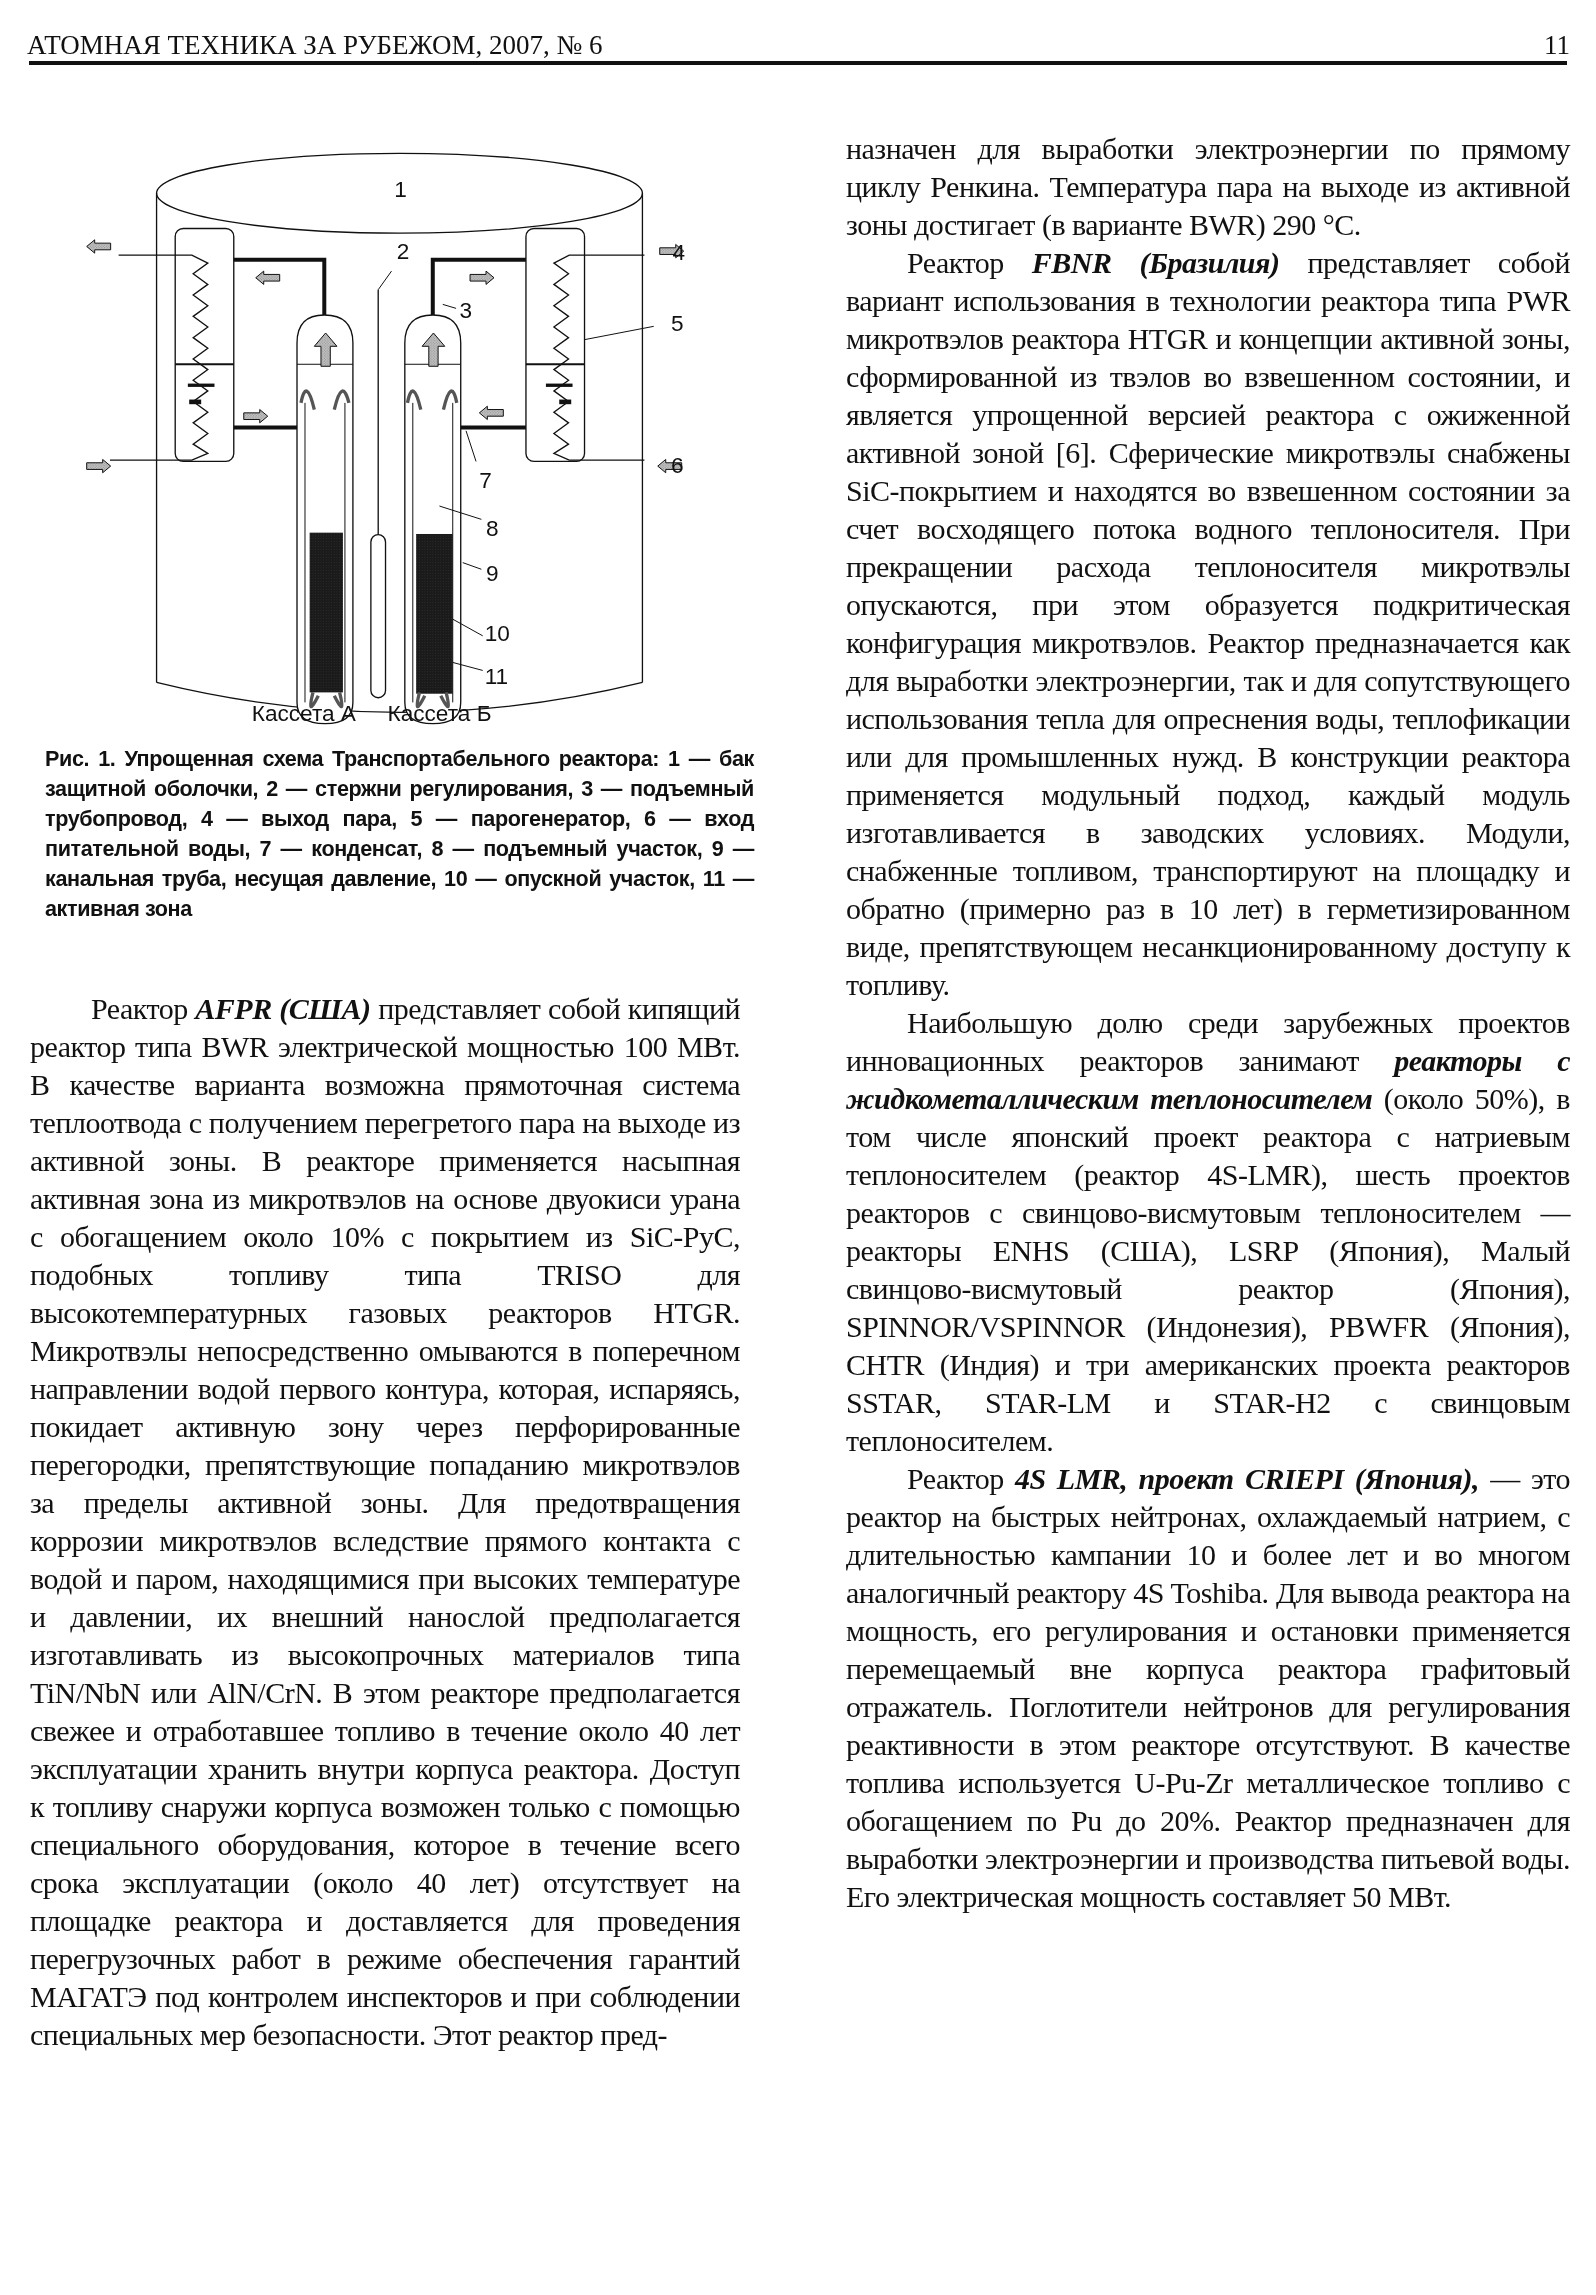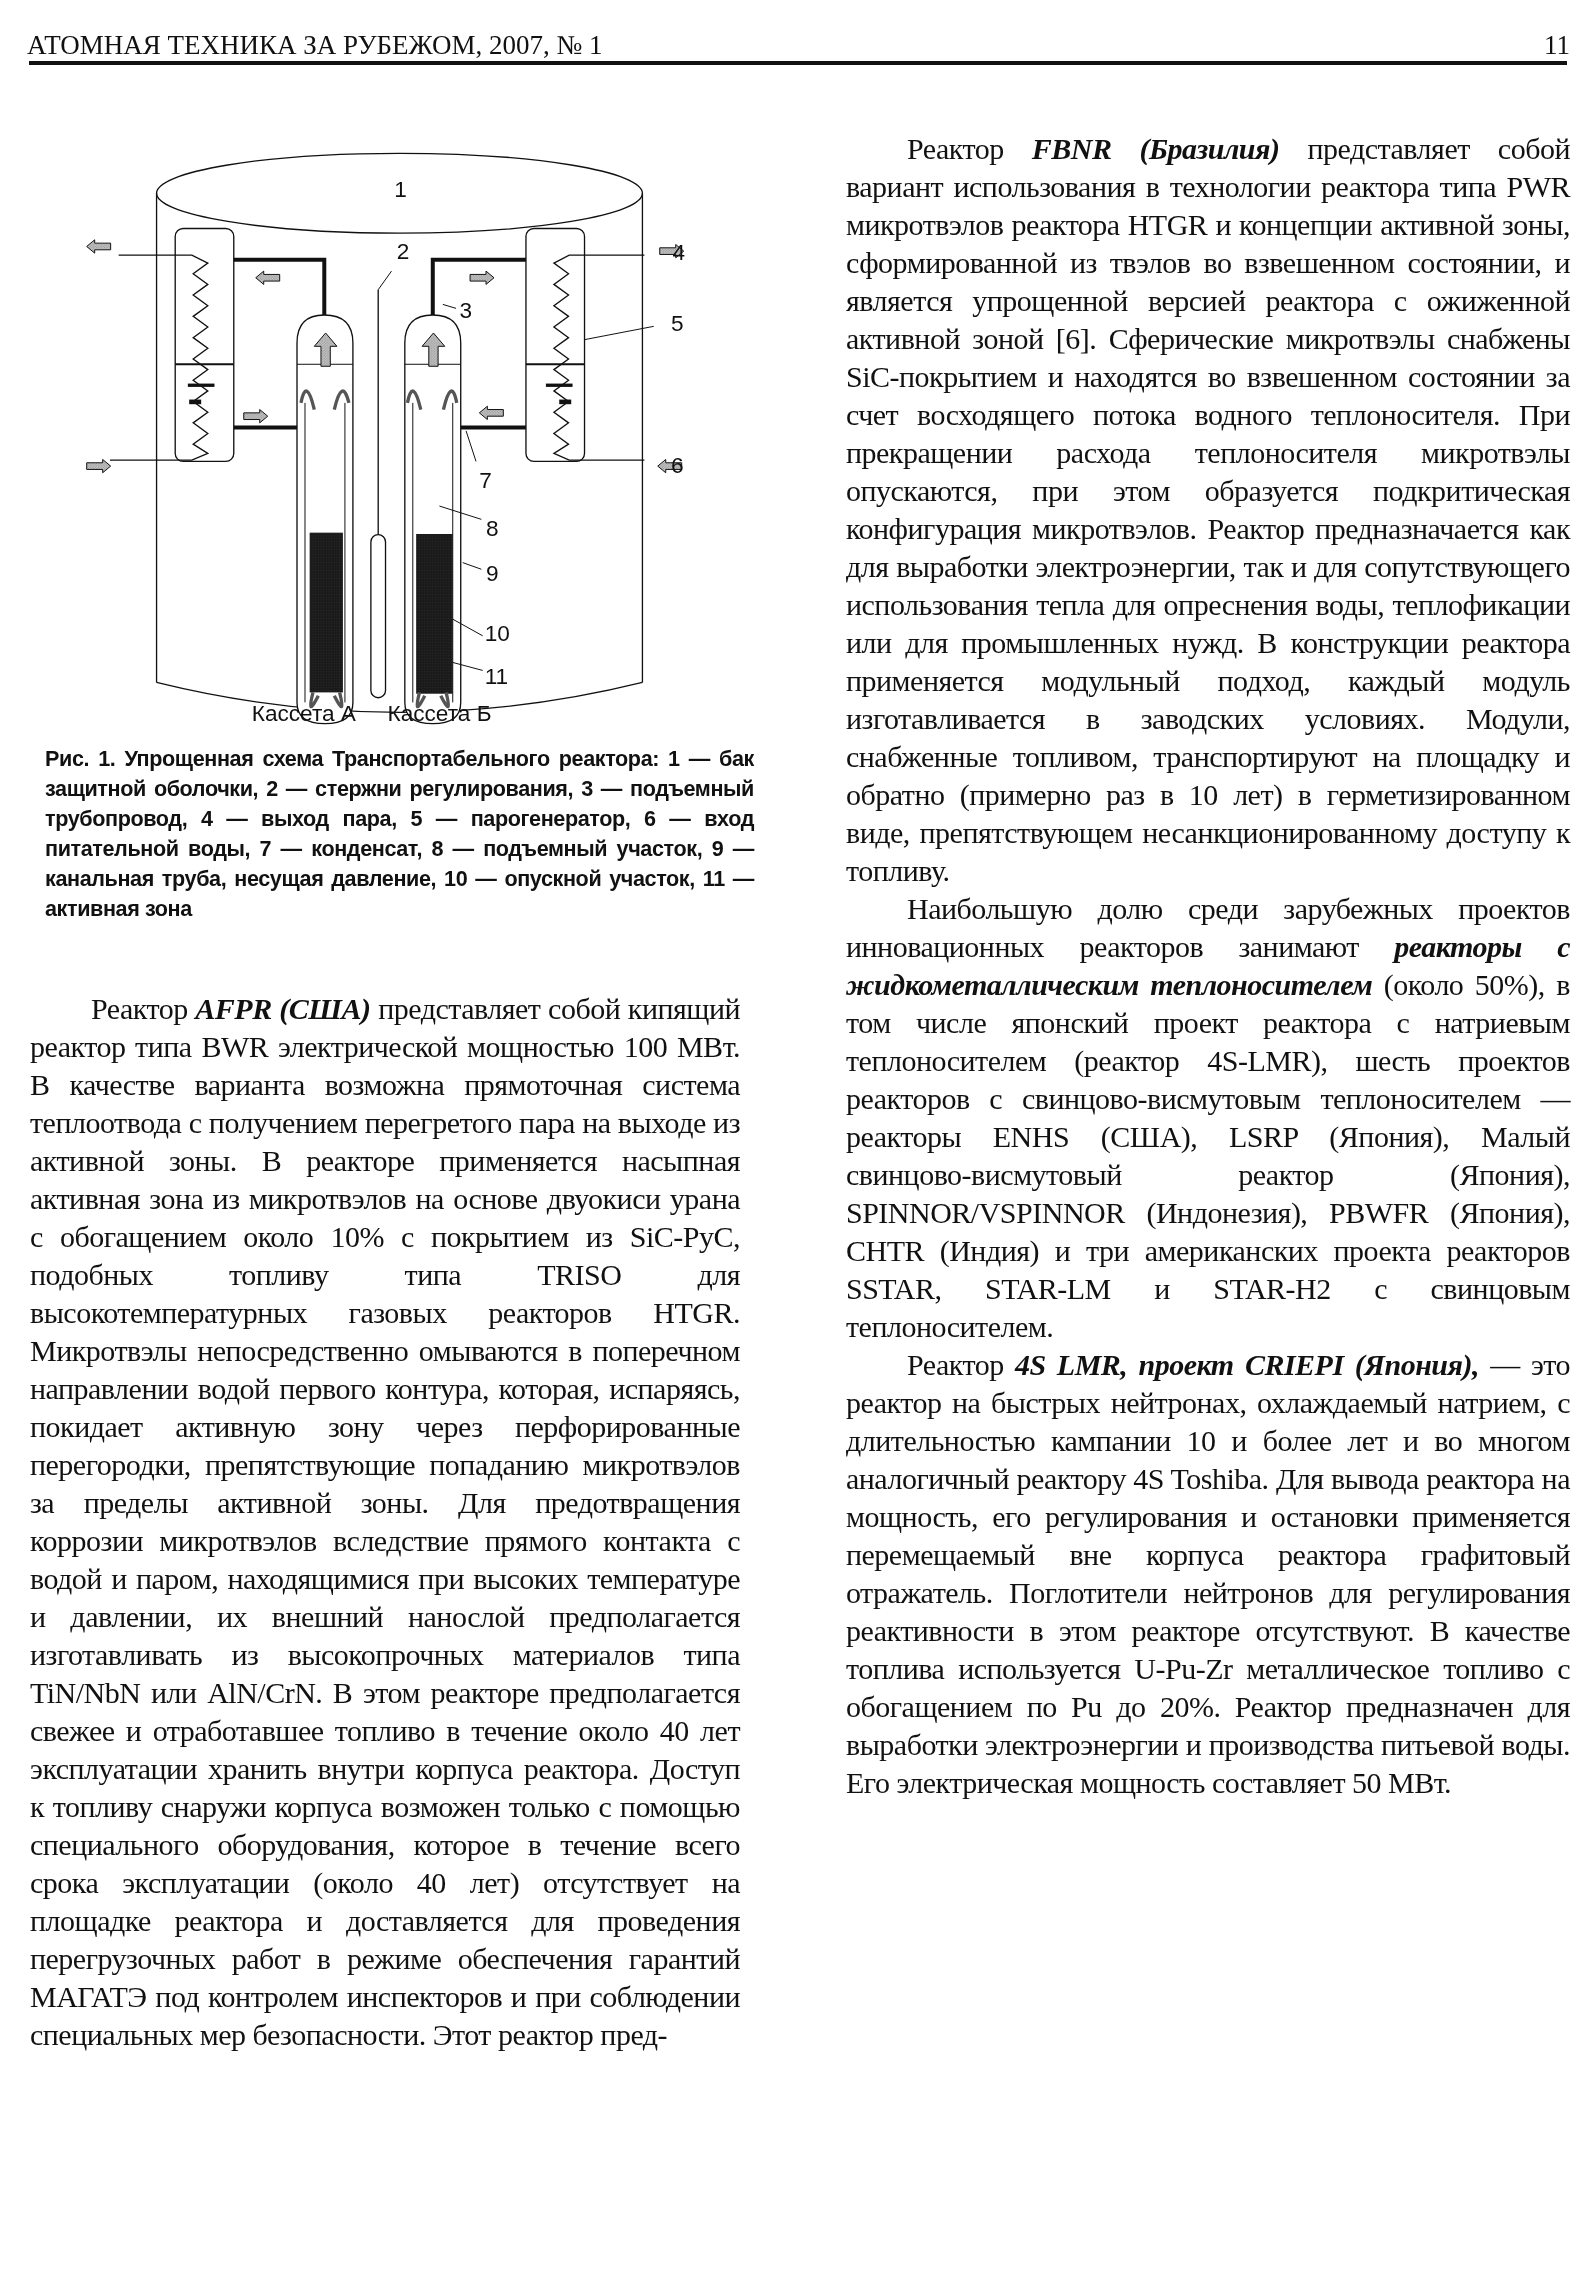--- a/index.html
+++ b/index.html
@@ -36,21 +36,21 @@
   .col-left { left: 30px; top: 990px; width: 710px; }
   .col-right { left: 846px; top: 130px; width: 724px; }
   .col p { margin: 0; }
   .col p.indent { text-indent: 61px; }
   .col b { font-weight: bold; font-style: italic; }
 </style>
 </head>
 <body>
 
 <div class="running-head">
-  <span class="journal">АТОМНАЯ ТЕХНИКА ЗА РУБЕЖОМ, 2007, № 1</span>
+  <span class="journal">АТОМНАЯ ТЕХНИКА ЗА РУБЕЖОМ, 2007, № 6</span>
   <span class="page-no">11</span>
 </div>
 <div class="head-rule"></div>
 
 <div class="figure">
   <svg viewBox="0 0 960 900" xmlns="http://www.w3.org/2000/svg">
     <defs>
       <pattern id="dots" width="4" height="4" patternUnits="userSpaceOnUse">
         <rect width="4" height="4" fill="#c8c8c8"></rect>
         <circle cx="1" cy="1" r="0.9" fill="#888"></circle>
@@ -160,17 +160,18 @@
   </svg>
 </div>
 
 <div class="caption">Рис. 1. Упрощенная схема Транспортабельного реактора: 1 — бак защитной оболочки, 2 — стержни регулирования, 3 — подъемный трубопровод, 4 — выход пара, 5 — парогенератор, 6 — вход питательной воды, 7 — конденсат, 8 — подъемный участок, 9 — канальная труба, несущая давление, 10 — опускной участок, 11 — активная зона</div>
 
 <div class="col col-left">
   <p class="indent"><span>Реактор </span><b>AFPR (США)</b><span> представляет собой кипящий реактор типа BWR электрической мощностью 100 МВт. В качестве варианта возможна прямоточная система теплоотвода с получением перегретого пара на выходе из активной зоны. В реакторе применяется насыпная активная зона из микротвэлов на основе двуокиси урана с обогащением около 10% с покрытием из SiC-PyC, подобных топливу типа TRISO для высокотемпературных газовых реакторов HTGR. Микротвэлы непосредственно омываются в поперечном направлении водой первого контура, которая, испаряясь, покидает активную зону через перфорированные перегородки, препятствующие попаданию микротвэлов за пределы активной зоны. Для предотвращения коррозии микротвэлов вследствие прямого контакта с водой и паром, находящимися при высоких температуре и давлении, их внешний нанослой предполагается изготавливать из высокопрочных материалов типа TiN/NbN или AlN/CrN. В этом реакторе предполагается свежее и отработавшее топливо в течение около 40 лет эксплуатации хранить внутри корпуса реактора. Доступ к топливу снаружи корпуса возможен только с помощью специального оборудования, которое в течение всего срока эксплуатации (около 40 лет) отсутствует на площадке реактора и доставляется для проведения перегрузочных работ в режиме обеспечения гарантий МАГАТЭ под контролем инспекторов и при соблюдении специальных мер безопасности. Этот реактор пред-</span></p>
 </div>
 
 <div class="col col-right">
+  <p>назначен для выработки электроэнергии по прямому циклу Ренкина. Температура пара на выходе из активной зоны достигает (в варианте BWR) 290 °С.</p>
   <p class="indent"><span>Реактор </span><b>FBNR (Бразилия)</b><span> представляет собой вариант использования в технологии реактора типа PWR микротвэлов реактора HTGR и концепции активной зоны, сформированной из твэлов во взвешенном состоянии, и является упрощенной версией реактора с ожиженной активной зоной [6]. Сферические микротвэлы снабжены SiC-покрытием и находятся во взвешенном состоянии за счет восходящего потока водного теплоносителя. При прекращении расхода теплоносителя микротвэлы опускаются, при этом образуется подкритическая конфигурация микротвэлов. Реактор предназначается как для выработки электроэнергии, так и для сопутствующего использования тепла для опреснения воды, теплофикации или для промышленных нужд. В конструкции реактора применяется модульный подход, каждый модуль изготавливается в заводских условиях. Модули, снабженные топливом, транспортируют на площадку и обратно (примерно раз в 10 лет) в герметизированном виде, препятствующем несанкционированному доступу к топливу.</span></p>
   <p class="indent"><span>Наибольшую долю среди зарубежных проектов инновационных реакторов занимают </span><b>реакторы с жидкометаллическим теплоносителем</b><span> (около 50%), в том числе японский проект реактора с натриевым теплоносителем (реактор 4S-LMR), шесть проектов реакторов с свинцово-висмутовым теплоносителем — реакторы ENHS (США), LSRP (Япония), Малый свинцово-висмутовый реактор (Япония), SPINNOR/VSPINNOR (Индонезия), PBWFR (Япония), CHTR (Индия) и три американских проекта реакторов SSTAR, STAR-LM и STAR-H2 с свинцовым теплоносителем.</span></p>
   <p class="indent"><span>Реактор </span><b>4S LMR, проект CRIEPI (Япония),</b><span> — это реактор на быстрых нейтронах, охлаждаемый натрием, с длительностью кампании 10 и более лет и во многом аналогичный реактору 4S Toshiba. Для вывода реактора на мощность, его регулирования и остановки применяется перемещаемый вне корпуса реактора графитовый отражатель. Поглотители нейтронов для регулирования реактивности в этом реакторе отсутствуют. В качестве топлива используется U-Pu-Zr металлическое топливо с обогащением по Pu до 20%. Реактор предназначен для выработки электроэнергии и производства питьевой воды. Его электрическая мощность составляет 50 МВт.</span></p>
 </div>
 
 
 </body></html>

